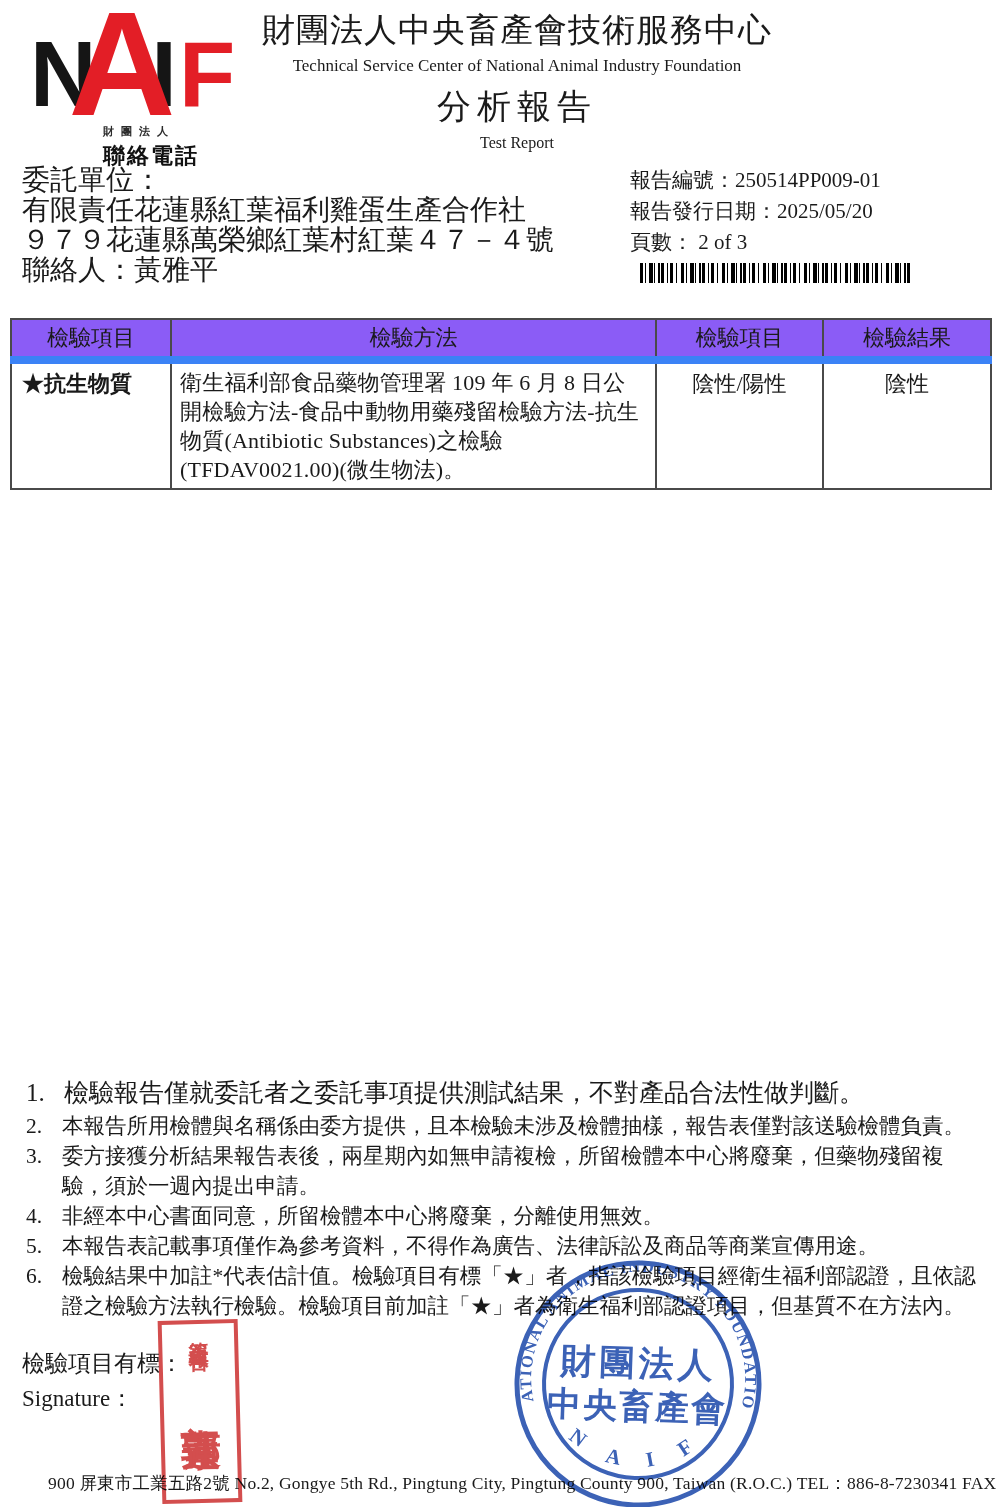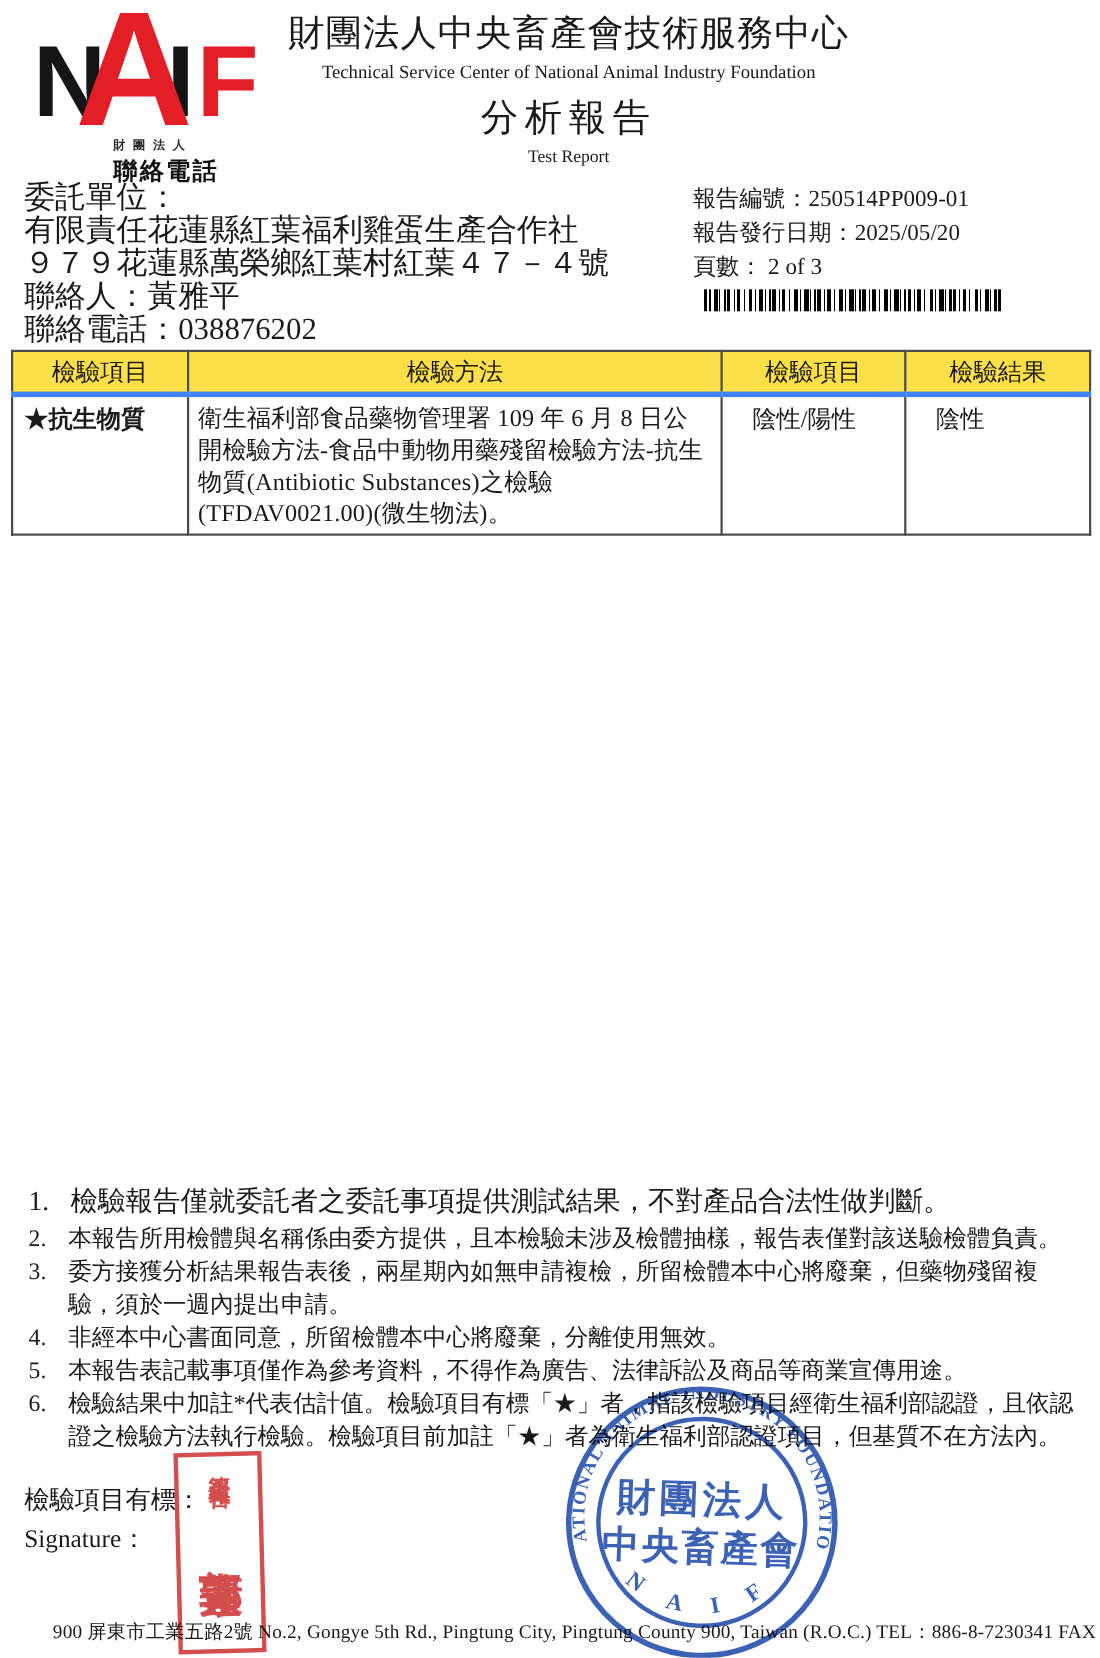--- a/index.html
+++ b/index.html
@@ -40,26 +40,26 @@
       #000 0 3px,#fff 3px 5px,#000 5px 6px,#fff 6px 9px,
       #000 9px 13px,#fff 13px 14px,#000 14px 15px,#fff 15px 18px,
       #000 18px 20px,#fff 20px 21px,#000 21px 24px,#fff 24px 27px,
       #000 27px 28px,#fff 28px 30px,#000 30px 33px,#fff 33px 36px,
       #000 36px 37px,#fff 37px 41px); }
 
   
   table.results { position:absolute; left:10px; top:318px; width:980px;
     border-collapse:collapse; table-layout:fixed; }
   table.results th, table.results td { border:2px solid #4a4a4a; }
-  table.results th { background:#fde047; font-weight:normal; font-size:22px;
-    padding:3px 2px; border-bottom:5px solid #3b82f6; height:32px; }
+  table.results th { background:#8b5cf6; font-weight:normal; font-size:22px;
+    padding:3px 2px; border-bottom:8px solid #3b82f6; height:32px; }
   table.results td { vertical-align:top; font-size:22px; }
   td.c-item { padding:5px 6px 5px 10px; font-size:23px; height:120px;font-weight:bold; }
   td.c-method { padding:4px 8px; line-height:29px; letter-spacing:0.2px; }
-  td.c-range, td.c-result { padding-top:5px;padding-left:27px; }
+  td.c-range, td.c-result { text-align:center; padding-top:5px; }
   col.w-item{width:160px;} col.w-method{width:485px;} col.w-range{width:167px;} col.w-result{width:168px;}
 
   
   .notes { position:absolute; left:22px; top:1074px; width:958px; }
   .notes-title { font-size:22px; line-height:29px; }
   .note { display:flex; font-size:21.5px; line-height:30px; }
   .note .num { flex:0 0 40px; padding-left:4px; }
   .note .txt { flex:1; }
   .note.large { font-size:25px; line-height:37px; }
   .note.large .num { flex:0 0 42px; }
@@ -108,21 +108,20 @@
   <div class="org-en">Technical Service Center of National Animal Industry Foundation</div>
   <div class="title-zh">分析報告</div>
   <div class="title-en">Test Report</div>
 </div>
 
 <div class="client">
   <div>委託單位：</div>
   <div>有限責任花蓮縣紅葉福利雞蛋生產合作社</div>
   <div>９７９花蓮縣萬榮鄉紅葉村紅葉４７－４號</div>
   <div>聯絡人：黃雅平</div>
-  <div>聯絡電話：038876202</div>
 </div>
 
 <div class="meta">
   <div>報告編號：250514PP009-01</div>
   <div>報告發行日期：2025/05/20</div>
   <div>頁數： 2 of 3</div>
 </div>
 <div class="barcode"></div>
 
 <table class="results">

